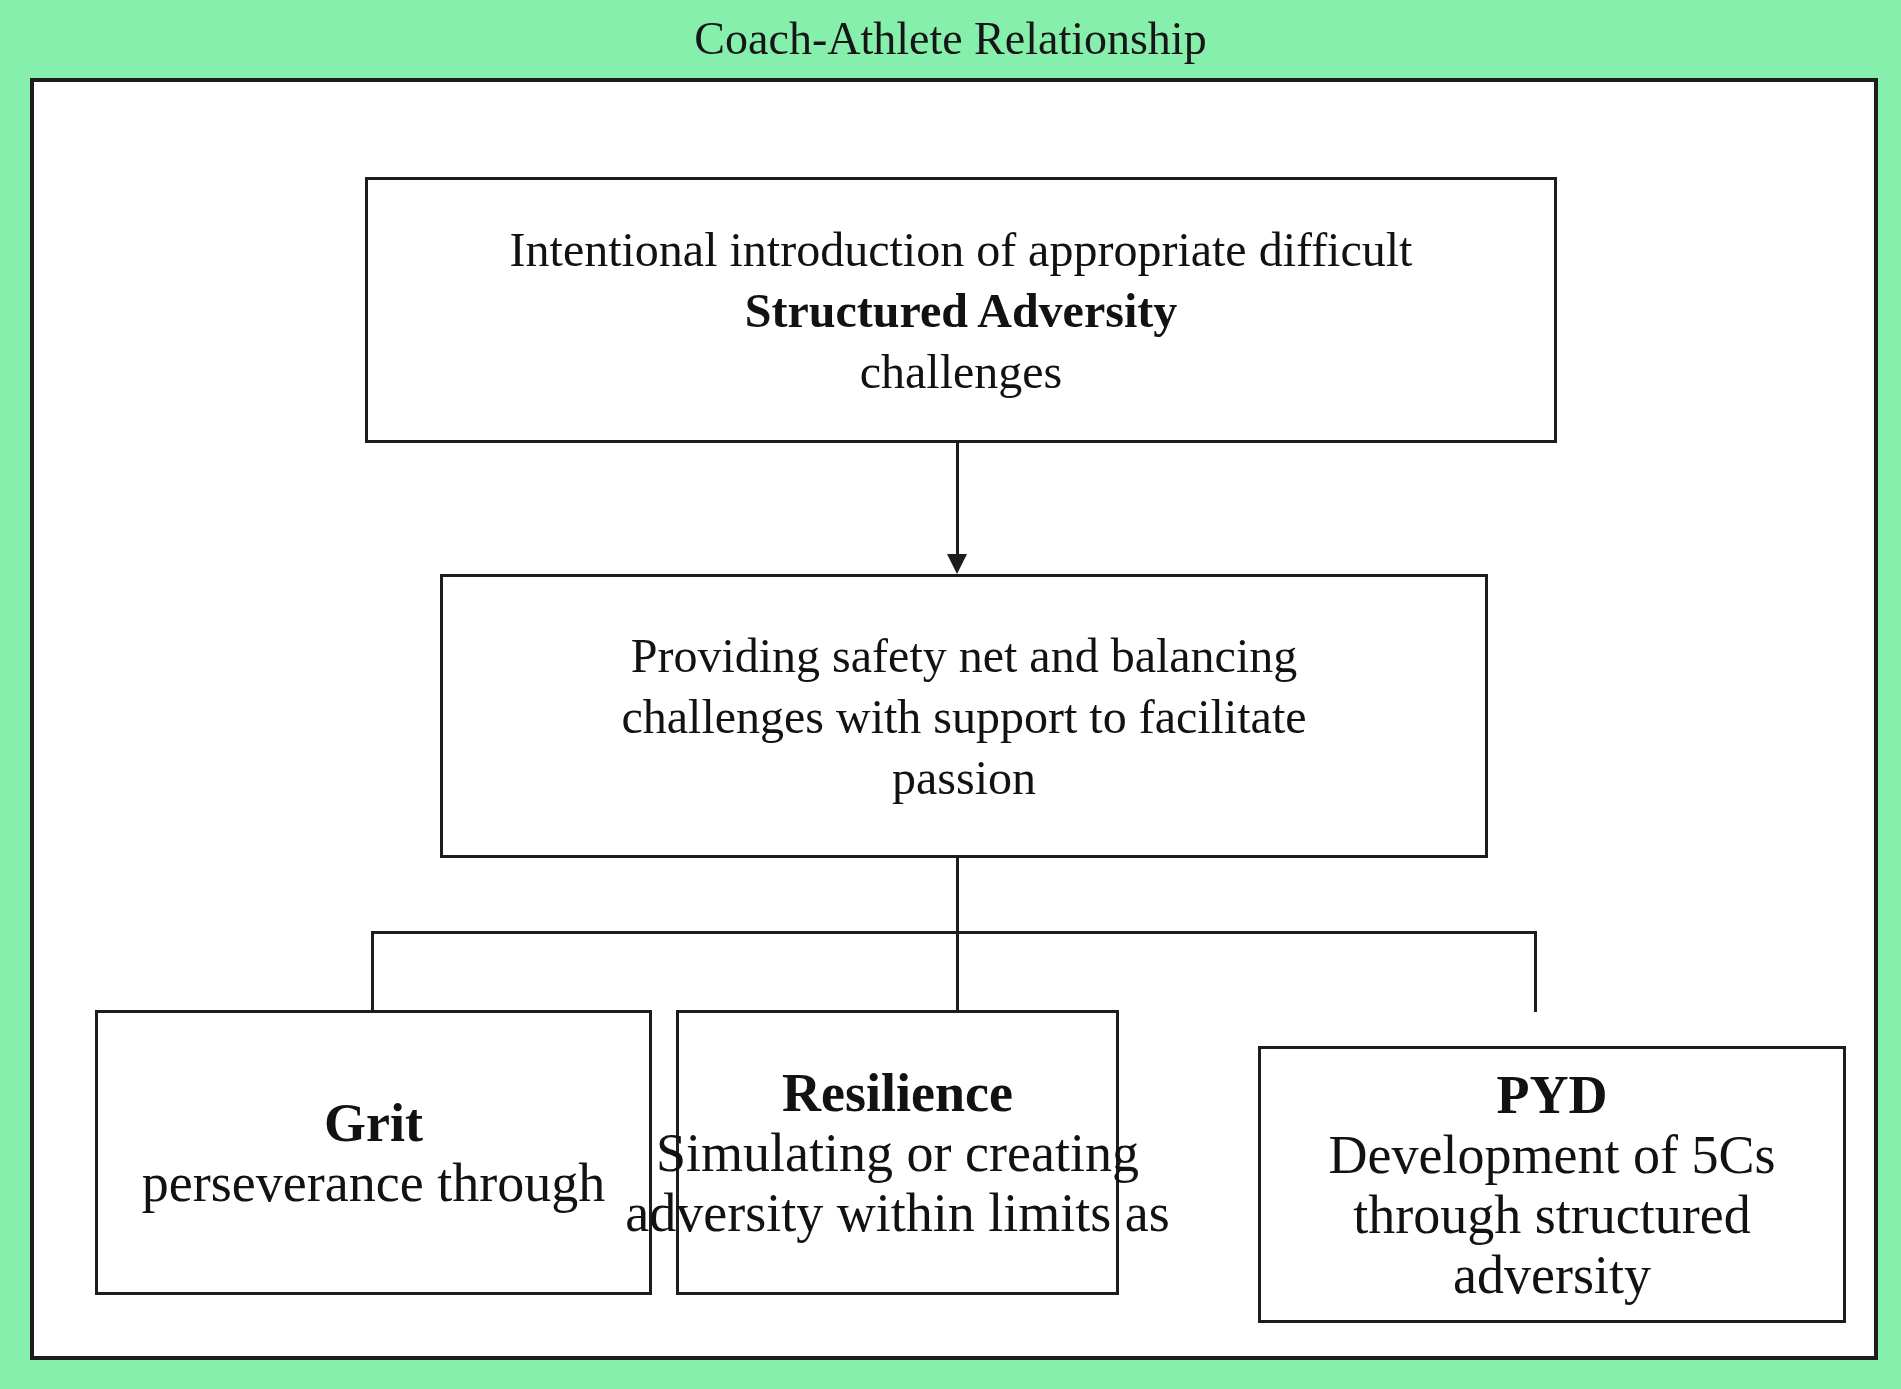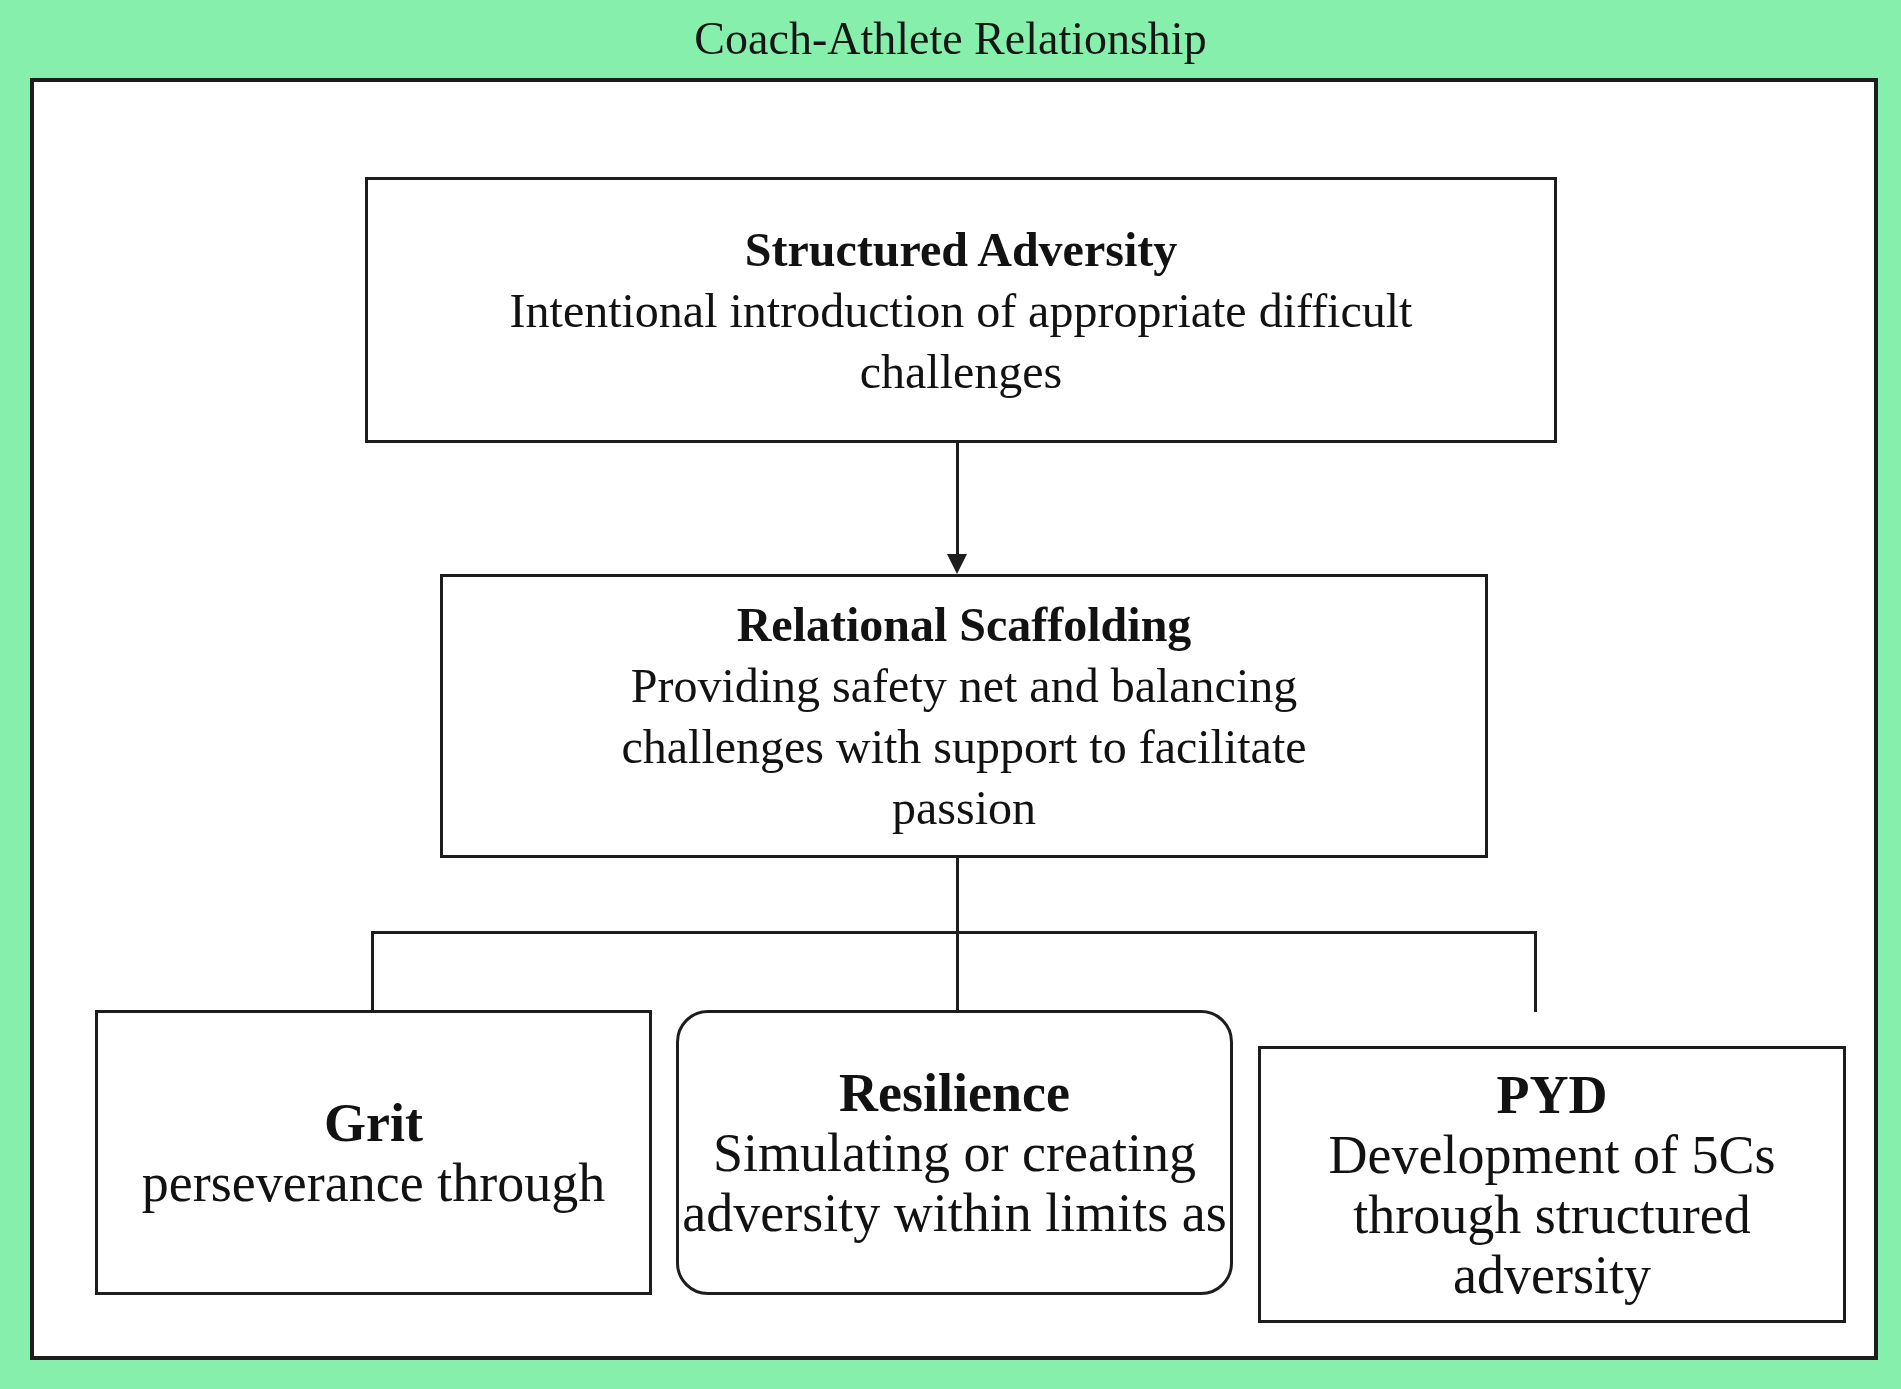--- a/index.html
+++ b/index.html
@@ -47,21 +47,21 @@
   .node .txt {
     font-size: 48px;
     line-height: 61px;
     white-space: nowrap;
     color: #121212;
   }
   .node.small .txt { font-size: 54px; line-height: 60px; }
   .node-structured  { left: 365px;  top: 177px;  width: 1192px; height: 266px; }
   .node-relational  { left: 440px;  top: 574px;  width: 1048px; height: 284px; }
   .node-grit        { left: 95px;   top: 1010px; width: 557px;  height: 285px; }
-  .node-resilience  { left: 676px;  top: 1010px; width: 557px;  height: 285px; border-radius: 32px; }
+  .node-resilience  { left: 676px;  top: 1010px; width: 443px;  height: 285px; }
   .node-pyd         { left: 1258px; top: 1010px; width: 588px;  height: 277px; margin-top: 36px; }
   .cline { position: absolute; background: #1d1d1d; }
   .arrow-line   { left: 956px;  top: 443px; width: 3px;    height: 116px; }
   .arrow-head {
     position: absolute;
     left: 947px;
     top: 554px;
     width: 0; height: 0;
     border-left: 10px solid transparent;
     border-right: 10px solid transparent;
@@ -75,30 +75,29 @@
 </head>
 <body>
 
 <div class="canvas">
 
   <div class="diagram-title">Coach-Athlete Relationship</div>
 
   <div class="frame"></div>
 
   <div class="node node-structured">
+    <div class="txt">Intentional introduction of appropriate difficult</div>
     <div class="txt heading">Structured Adversity</div>
-    <div class="txt">Intentional introduction of appropriate difficult</div>
     <div class="txt">challenges</div>
   </div>
 
   <div class="cline arrow-line"></div>
   <div class="arrow-head"></div>
 
   <div class="node node-relational">
-    <div class="txt heading">Relational Scaffolding</div>
     <div class="txt">Providing safety net and balancing</div>
     <div class="txt">challenges with support to facilitate</div>
     <div class="txt">passion</div>
   </div>
 
   <div class="cline stem-center"></div>
   <div class="cline branch-bar"></div>
   <div class="cline drop-left"></div>
   <div class="cline drop-right"></div>
 

